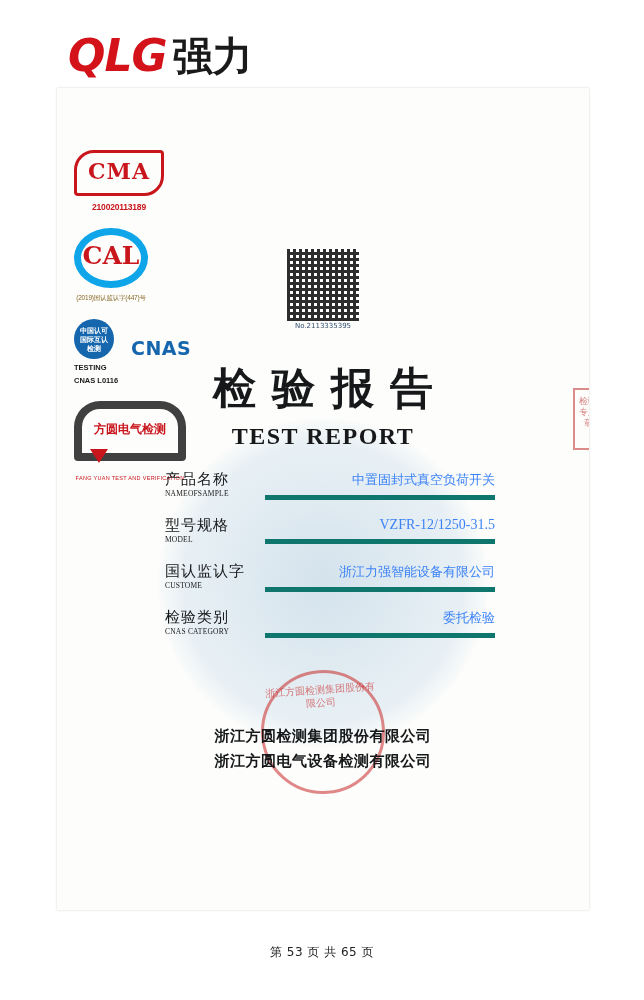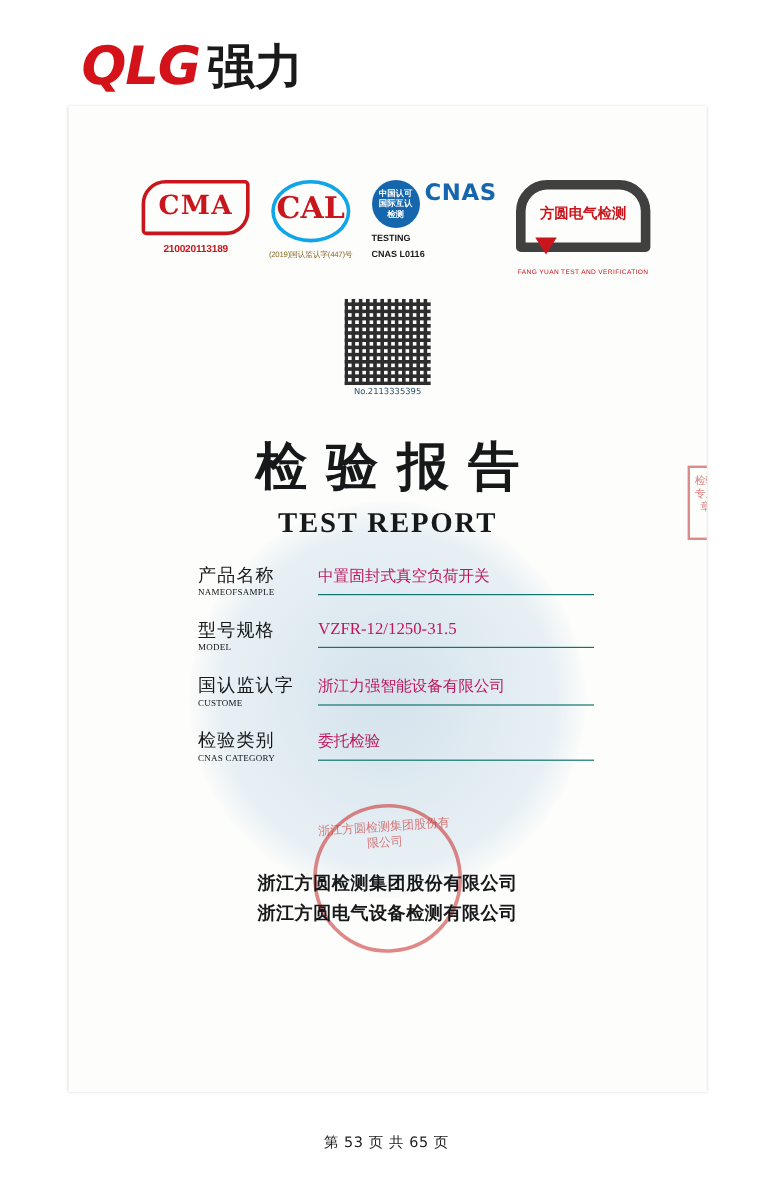--- a/index.html
+++ b/index.html
@@ -63,26 +63,27 @@
     margin-left: -165px;
     border-radius: 50%;
     background: radial-gradient(circle at 50% 50%, rgba(205,222,234,0.85) 0%, rgba(214,229,239,0.55) 60%, rgba(255,255,255,0) 72%);
     pointer-events: none;
   }
 
   
   .logo-row {
     position: absolute;
     top: 62px;
-    left: 7px;
+    left: 17px;
     width: 100%;
     display: flex;
     justify-content: center;
     align-items: flex-start;
     gap: 16px;
+    flex-direction: column;
   }
   .logo-box { text-align: center; }
 
   
   .cma-mark {
     width: 84px; height: 40px;
     border: 3px solid #c9161d;
     border-radius: 20px 4px 20px 4px;
     color: #c9161d;
     font-weight: bold;
@@ -96,21 +97,21 @@
     font-size: 8.5px;
     font-weight: bold;
     margin-top: 6px;
     letter-spacing: -0.2px;
   }
 
   
   .cal-mark {
     width: 60px; height: 46px;
     margin: 0 auto;
-    border: 3px solid #0ea5e9;
+    border: 7px solid #0ea5e9;
     border-radius: 50%;
     color: #c9161d;
     font-family: "DejaVu Serif", serif;
     font-weight: bold;
     font-size: 25px;
     line-height: 42px;
     position: relative;
   }
   .cal-sub {
     color: #8a6a2a;
@@ -134,21 +135,21 @@
   }
   .ilac-mark::before {
     content: "";
     position: absolute;
     left: 6px; right: 6px; top: 5px; bottom: 5px;
     border: 1px solid #6fb0dd;
     border-radius: 50%;
   }
 
   
-  .cnas-wrap { display: flex; align-items: flex-start; gap: 4px; }
+  .cnas-wrap { display: flex; align-items: flex-end; gap: 17px; }
   .cnas-badge {
     width: 40px; height: 40px;
     border-radius: 50%;
     background: #1566ad;
     color: #ffffff;
     font-size: 7px;
     line-height: 9px;
     font-weight: bold;
     display: flex;
     align-items: center;
@@ -282,25 +283,25 @@
     font-family: "Liberation Serif", serif;
     font-size: 7.5px;
     color: #16181a;
     letter-spacing: 0.2px;
   }
   .field-value {
     position: absolute;
     left: 100px;
     top: 1px;
     width: 230px;
-    text-align: left;
+    text-align: right;
     font-family: "DejaVu Serif", serif;
     font-size: 13px;
-    color: #be185d;
-    border-bottom: 1px solid #0f766e;
+    color: #3b82f6;
+    border-bottom: 5px solid #0f766e;
     padding-bottom: 6px;
   }
   .field-value.latin {
     font-family: "Liberation Serif", serif;
     font-size: 14px;
   }
 
   
   .seal-round {
     position: absolute;

